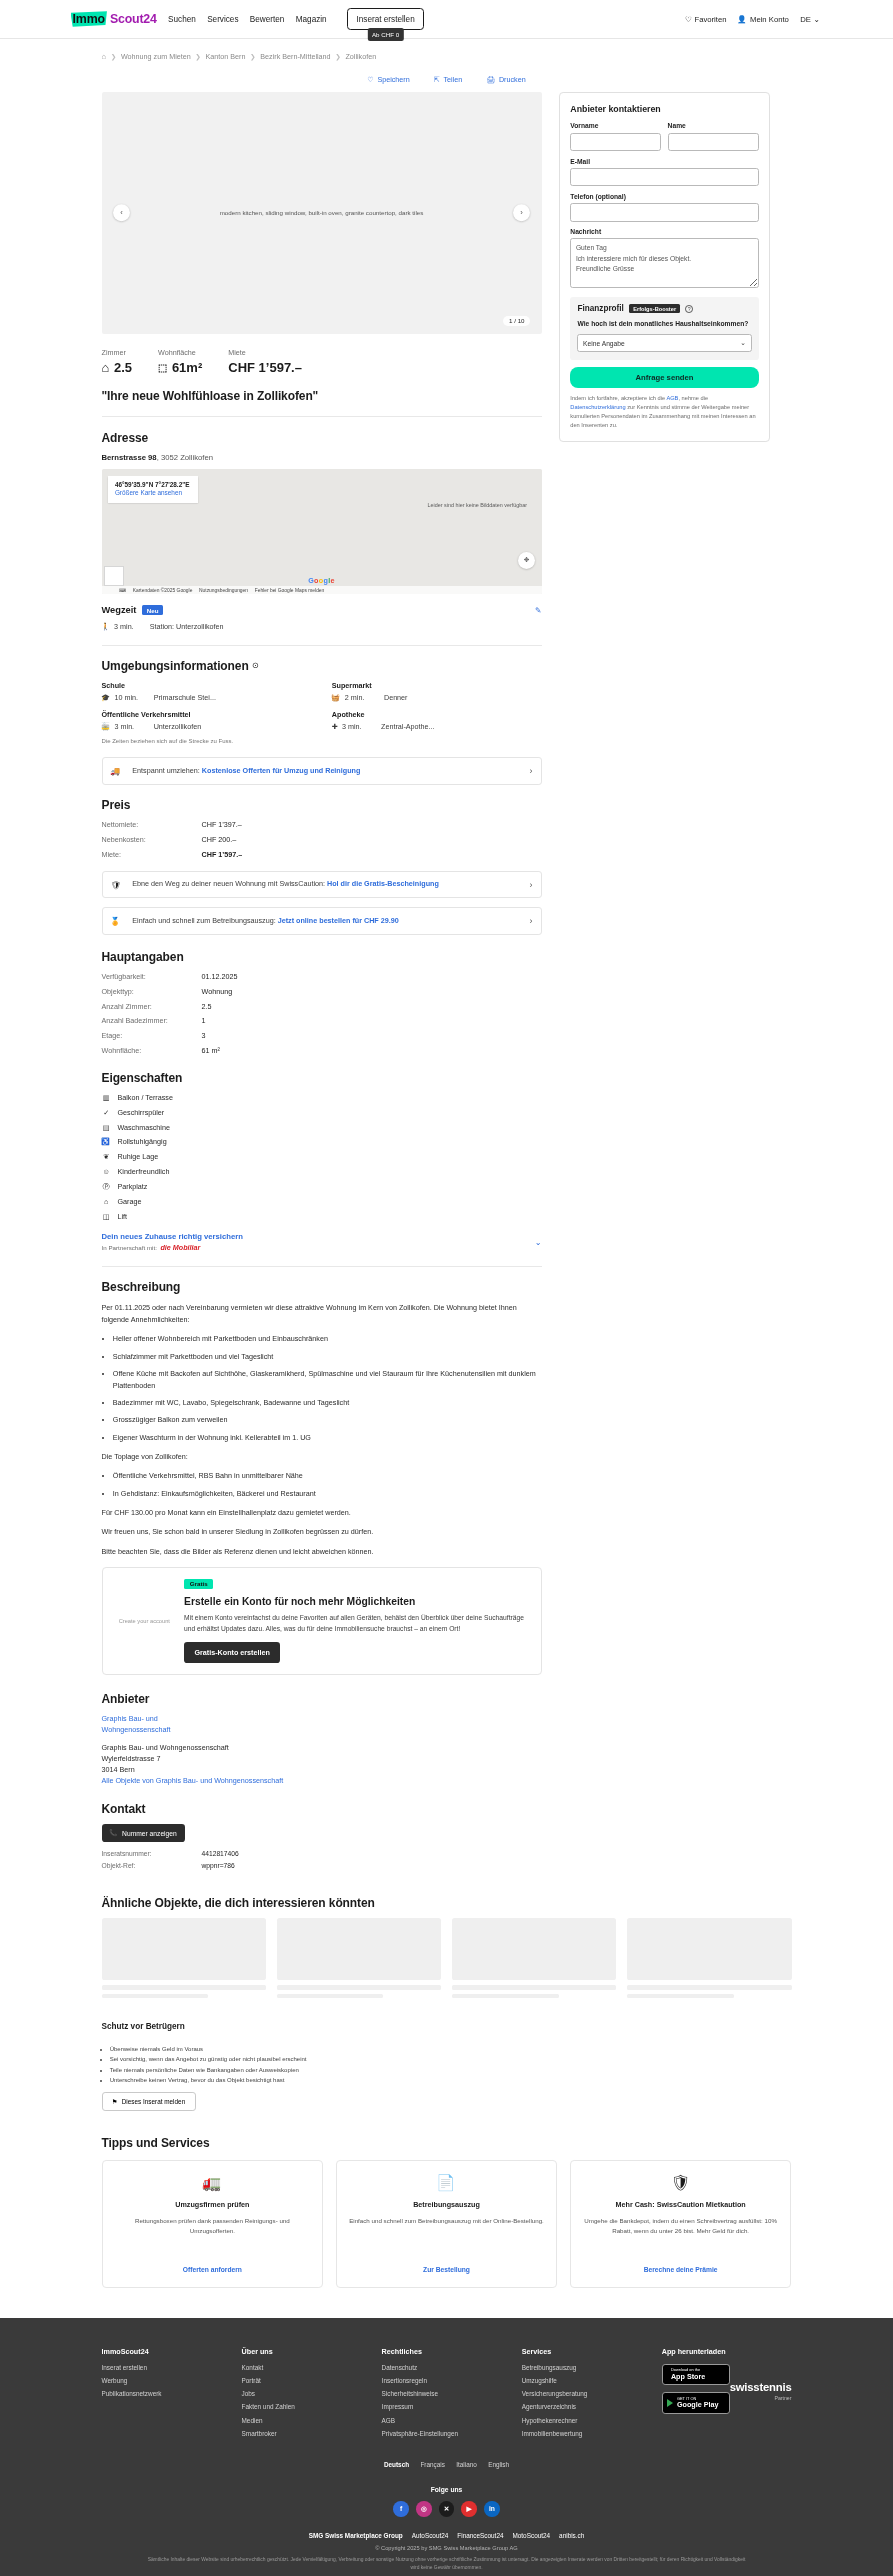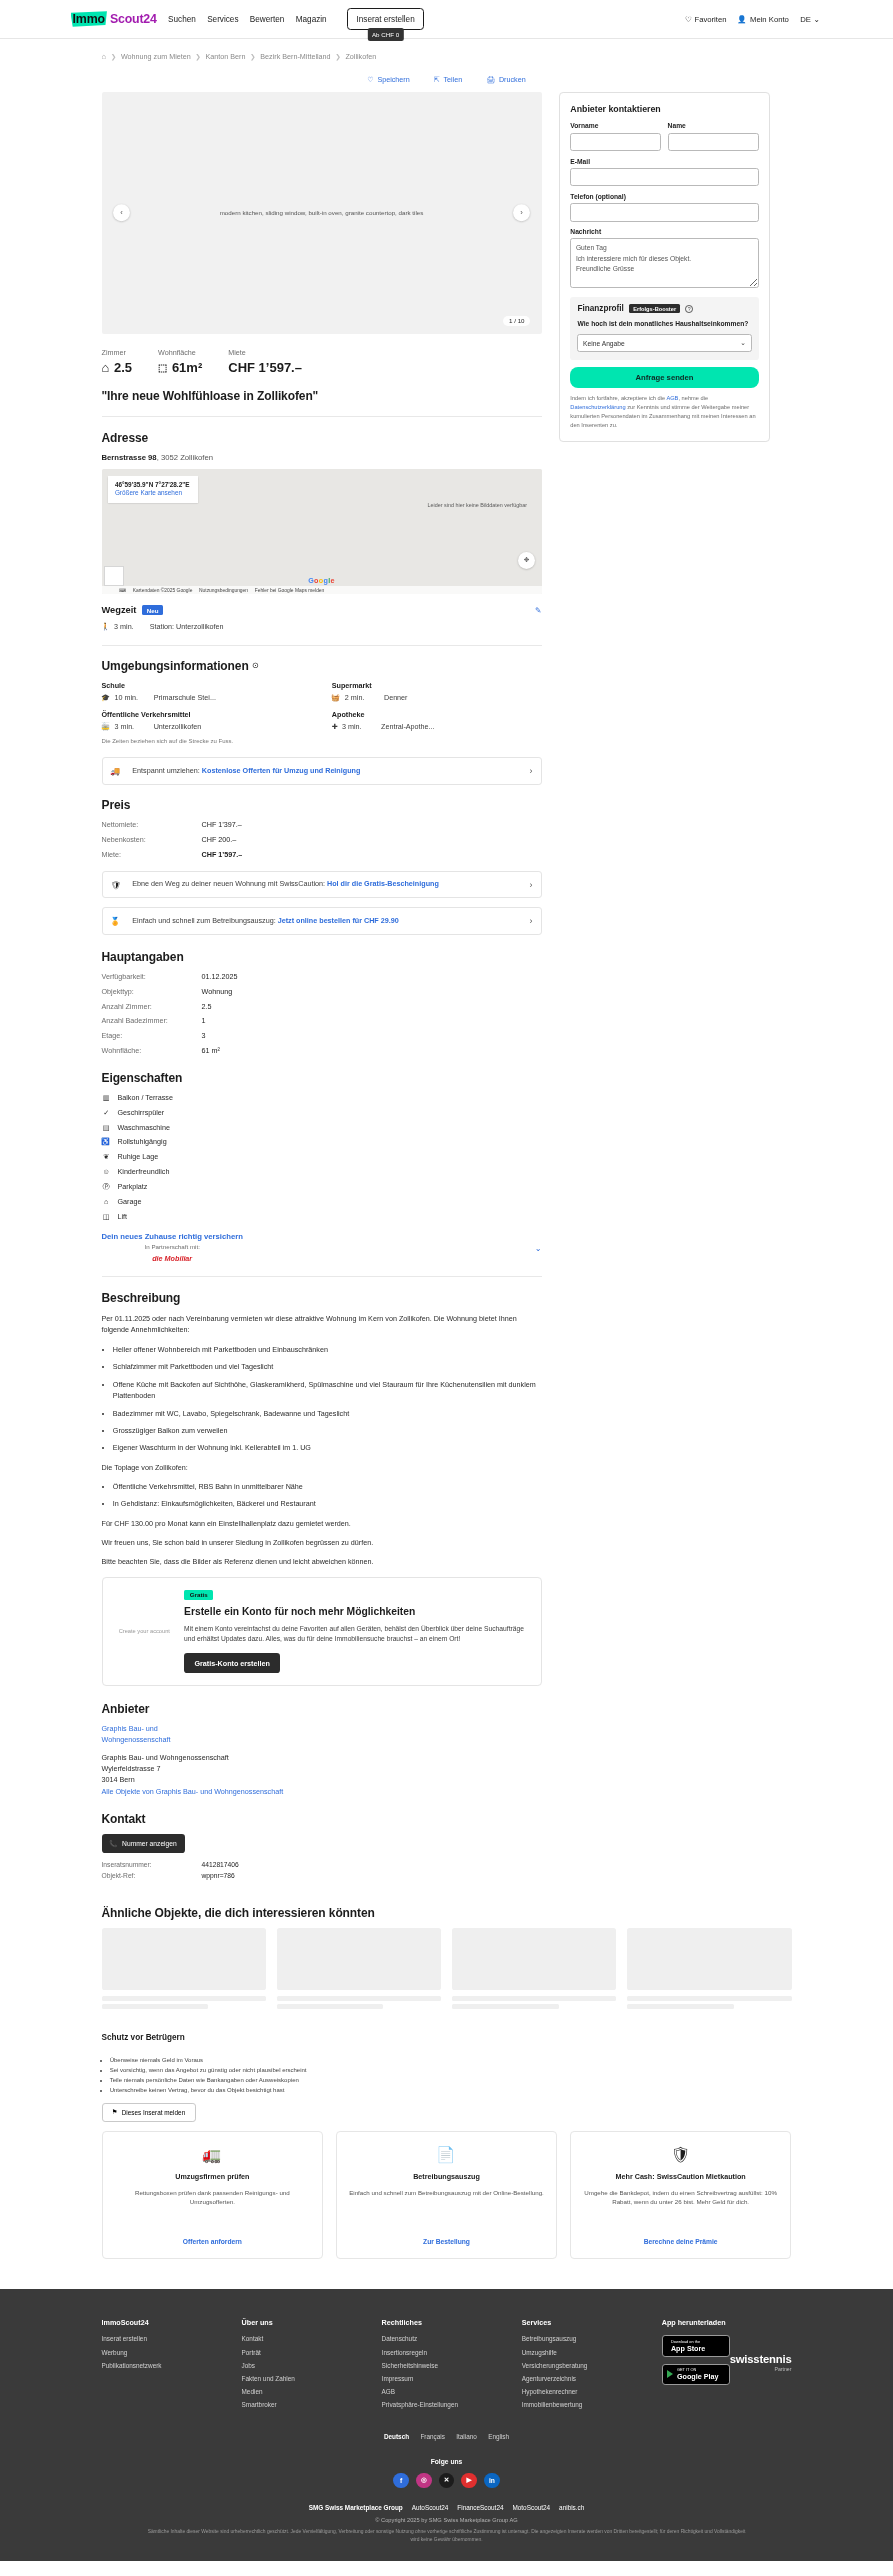--- a/index.html
+++ b/index.html
@@ -136,21 +136,21 @@
   .kv .v { color: #1c1c1c; }
   .kv .v.bold { font-weight: 700; }
 
   
   .feat-list { display: flex; flex-direction: column; gap: 5.7px; font-size: 7.2px; color: #2a2a2a; }
   .feat { display: flex; align-items: center; gap: 6.7px; }
   .feat .fi { width: 9.3px; text-align: center; font-size: 7.2px; }
 
   .insure { display: flex; align-items: center; margin: 11.3px 0 2.1px 0; }
   .insure-txt .t1 { font-size: 7.7px; font-weight: 700; color: #2f6ddb; }
-  .insure-txt .t2 { font-size: 6.2px; color: #6d6d6d; margin-top: 2.1px; display:flex; gap:3.6px; align-items:center;flex-direction:column;}
+  .insure-txt .t2 { font-size: 6.2px; color: #6d6d6d; margin-top: 2.1px; display:flex; gap:3.6px; align-items:center;}
   .mobiliar { color: #d8232a; font-weight: 700; font-size: 7.2px; font-style: italic; }
   .insure .chev { margin-left: auto; color: #2f6ddb; font-size: 8.2px; }
 
   
   .desc p { font-size: 7.2px; line-height: 1.62; color: #2a2a2a; margin-bottom: 7.7px; }
   .desc ul { margin: 0 0 7.7px 11.3px; }
   .desc li { font-size: 7.2px; line-height: 1.62; color: #2a2a2a; margin-bottom: 5.7px; }
 
   
   .acct-card { border: 0.5px solid #e4e4e4; border-radius: 4.1px; display: flex; padding: 11.3px; gap: 9.3px; margin: 9.3px 0 3.1px 0; }
@@ -677,20 +677,21 @@
       <li>Sei vorsichtig, wenn das Angebot zu günstig oder nicht plausibel erscheint</li>
       <li>Teile niemals persönliche Daten wie Bankangaben oder Ausweiskopien</li>
       <li>Unterschreibe keinen Vertrag, bevor du das Objekt besichtigt hast</li>
     </ul>
     <button class="btn-outline">
       <span>⚑</span>
       <span>Dieses Inserat melden</span>
     </button>
   </div>
 
+  <h2 class="sec" style="margin-top:25px;">Tipps und Services</h2>
   <div class="tipps-grid">
     <div class="tipp">
       <div class="ti">🚛</div>
       <h4>Umzugsfirmen prüfen</h4>
       <p>Rettungsboxen prüfen dank passenden Reinigungs- und Umzugsofferten.</p>
       <span class="lnk">Offerten anfordern</span>
     </div>
     <div class="tipp">
       <div class="ti">📄</div>
       <h4>Betreibungsauszug</h4>

